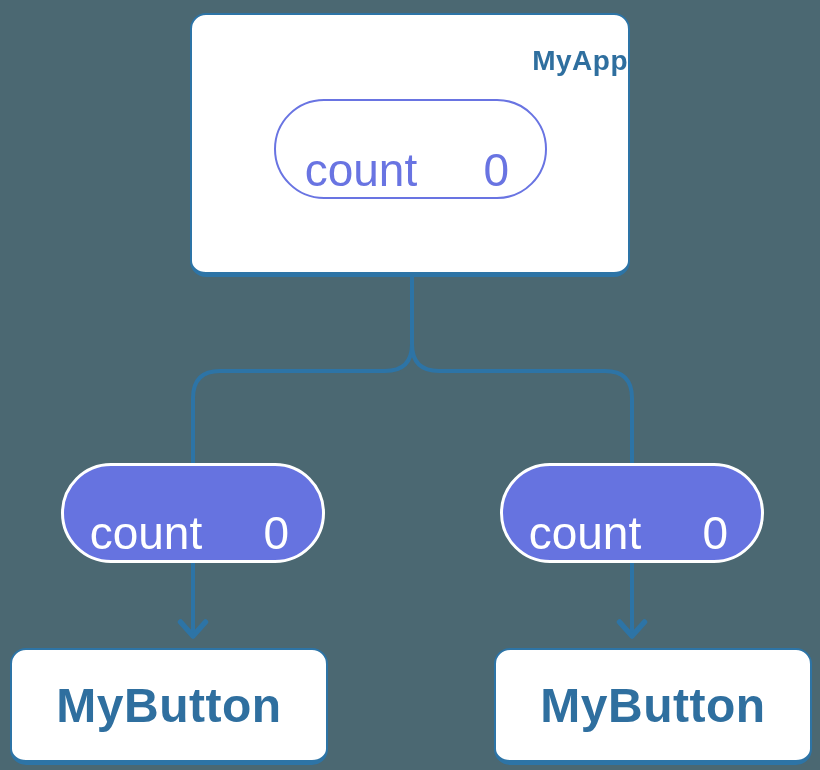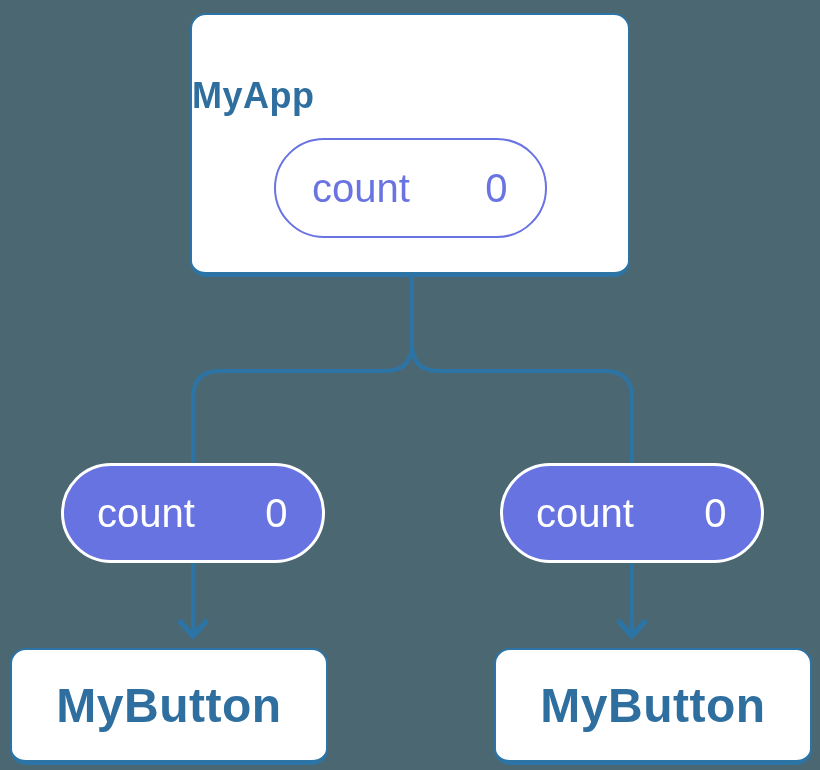--- a/index.html
+++ b/index.html
@@ -39,23 +39,23 @@
     background: var(--white);
     border: 2px solid var(--connector-blue);
     border-bottom-width: 5px;
     border-radius: 16px;
   }
   .card.root {
     left: 190px; top: 13px;
     width: 440px; height: 264px;
   }
   .root-title {
-    margin-top: 60px;
-    text-align: left;
-    font-size: 36px;
+    margin-top: 30px;
+    text-align: right;
+    font-size: 28px;
     line-height: 1.15;
     font-weight: 700;
     letter-spacing: 0.5px;
     color: var(--node-text-blue);
   }
   .card.child {
     width: 318px; height: 117px;
     display: flex;
     align-items: center;
     justify-content: center;
@@ -66,23 +66,23 @@
     font-size: 48px;
     font-weight: 700;
     letter-spacing: 0.5px;
     color: var(--node-text-blue);
   }
 
   .pill {
     height: 100px;
     border-radius: 50px;
     display: flex;
-    align-items: center;
+    align-items: flex-end;
     overflow: hidden;
-    font-size: 40px;
+    font-size: 46px;
   }
   .pill .pill-name,
   .pill .pill-value {
     display: flex;
     align-items: center;
     justify-content: center;
   }
   .pill .pill-name  { flex: 0 0 63.5%; }
   .pill .pill-value { flex: 1 1 auto; }
   .pill .pill-divider { width: 3px; }

